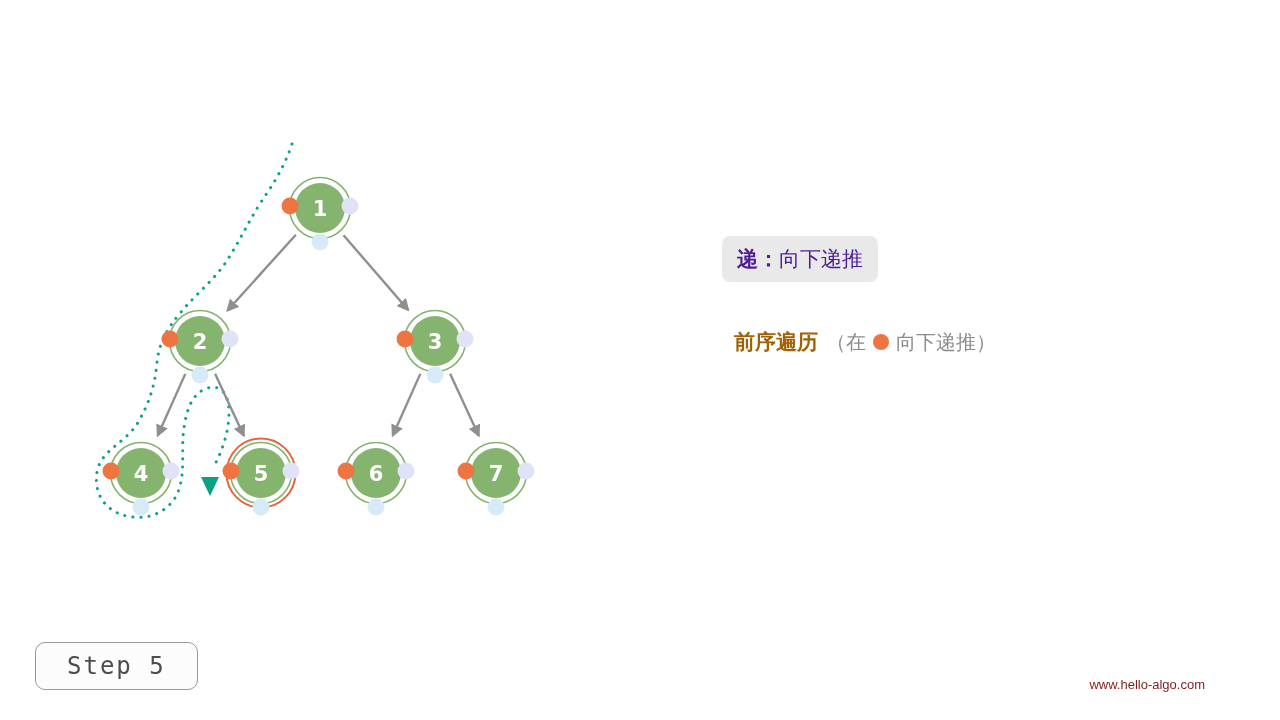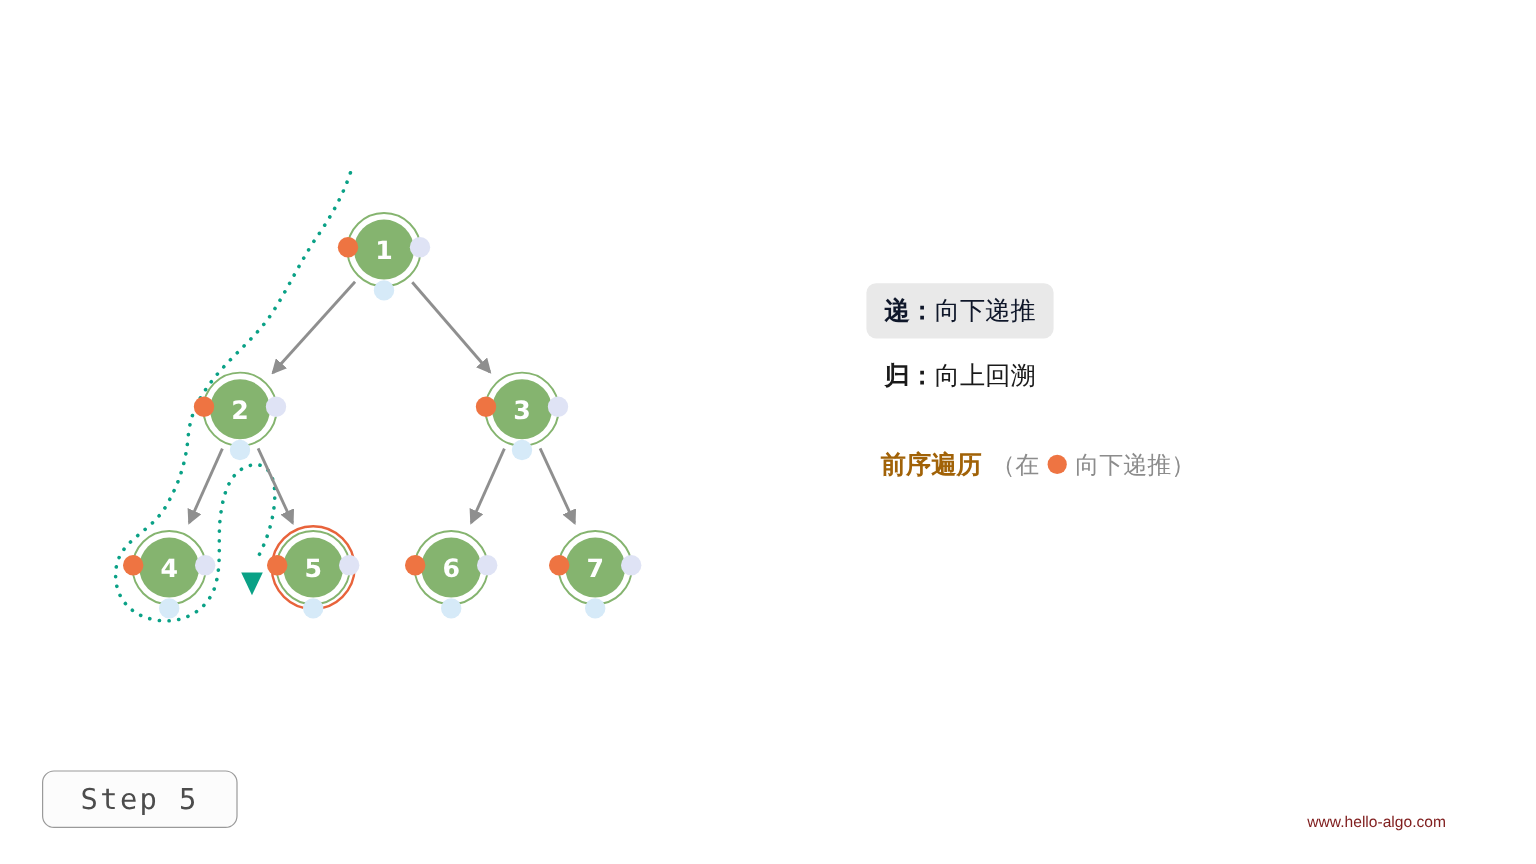--- a/index.html
+++ b/index.html
@@ -4,21 +4,21 @@
 <style>
   html,body{margin:0;padding:0;}
   body{
     width:1280px;height:720px;background:#ffffff;position:relative;overflow:hidden;
     font-family:"DejaVu Sans","Liberation Sans",sans-serif;
   }
   #tree-svg{position:absolute;left:0;top:0;}
   .right-panel{position:absolute;left:722px;top:236px;width:460px;}
   .pill{
     display:inline-block;background:var(--pill-bg,#e9e9e9);border-radius:8px;
-    padding:9px 15px;font-size:21px;color:#0f172a;
+    padding:9px 15px;font-size:21px;color:#4c1d95;
   }
   .pill b,.line2 b{font-weight:bold;}
   .line2{margin-top:17px;padding-left:15px;font-size:21px;color:#1a1a1a;}
   .traversal-line{margin-top:46px;padding-left:12px;font-size:21px;display:flex;align-items:center;}
   .trav-title{font-weight:bold;color:#a16207;margin-right:8px;}
   .trav-note{color:#8c8c8c;font-size:20px;}
   .dot-inline{
     display:inline-block;width:16px;height:16px;border-radius:50%;
     background:var(--visit-dot,#ee7442);margin:0 7px;
   }
@@ -132,23 +132,20 @@
         <circle cx="466" cy="471" r="8.5" fill="#ee7442"></circle>
         <text x="496" y="474" text-anchor="middle" dominant-baseline="central" fill="#ffffff" font-size="21" font-weight="600">7</text>
       </g>
     </g>
   </svg>
 
 <div class="right-panel">
   <div class="pill">
     <b>递：</b><span>向下递推</span>
   </div>
-  <div class="line2">
-    <b>归：</b><span>向上回溯</span>
-  </div>
   <div class="traversal-line">
     <span class="trav-title">前序遍历</span>
     <span class="trav-note">（在</span>
     <span class="dot-inline"></span>
     <span class="trav-note">向下递推）</span>
   </div>
 </div>
 
 <div class="step-box">
   <span>Step 5</span>

